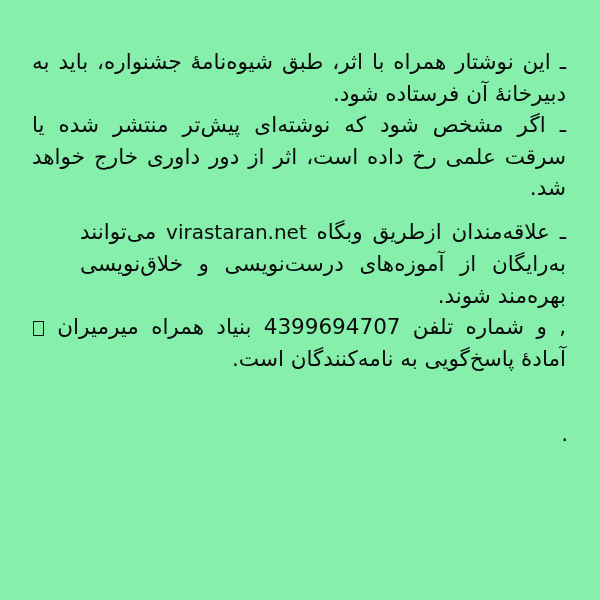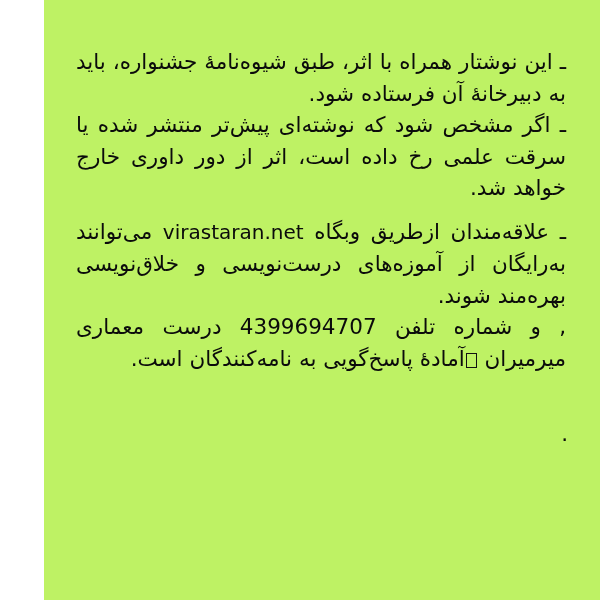--- a/index.html
+++ b/index.html
@@ -9,23 +9,23 @@
   }
   body {
     width: 600px;
     height: 600px;
     background: #ffffff;
     font-family: "DejaVu Sans", "Liberation Sans", sans-serif;
     overflow: hidden;
   }
   #page {
     position: relative;
-    width: 556px;
+    width: 600px;
     height: 600px;
-    background: #bef264;
+    background: #86efac;
     box-sizing: border-box;
   }
   #text-block {
     position: absolute;
     top: 46px;
     right: 34px;
     left: 32px;
     direction: rtl;
     text-align: justify;
     text-align-last: right;
@@ -39,21 +39,21 @@
   .para {
     margin: 0 0 0 0;
     padding: 0;
     direction: rtl;
     text-align: justify;
     text-align-last: right;
     white-space: normal;
   }
   .para.p1 { margin-bottom: 0px; }
   .para.p2 { margin-bottom: 12px; }
-  .para.p3 { margin-bottom: 0px; }
+  .para.p3 { margin-bottom: 0px; margin-left: 48px; }
   .para.p4 { margin-bottom: 0px; }
   .para.p5 { margin-bottom: 0px; }
 
   
   .ltr {
     direction: ltr;
     unicode-bidi: isolate;
     font-family: "DejaVu Sans", "Liberation Sans", sans-serif;
     font-size: 20px;
   }
@@ -92,20 +92,20 @@
     <p class="para p2">
       <span>ـ اگر مشخص شود که نوشته‌ای پیش‌تر منتشر شده یا سرقت علمی رخ داده است، اثر از دور داوری خارج خواهد شد.</span>
     </p>
 
     <p class="para p3">
       <span>ـ علاقه‌مندان ازطریق وبگاه </span><span class="ltr">virastaran.net</span><span> می‌توانند به‌رایگان از آموزه‌های درست‌نویسی و خلاق‌نویسی بهره‌مند شوند.</span>
     </p>
 
 
     <p class="para p5">
-      <span>, و شماره تلفن </span><span>4399694707</span><span> درست معماری میرمیران </span><span class="tofu"></span><span>آمادهٔ پاسخ‌گویی به نامه‌کنندگان است.</span>
+      <span>, و شماره تلفن </span><span>4399694707</span><span> بنیاد همراه میرمیران </span><span class="tofu"></span><span>آمادهٔ پاسخ‌گویی به نامه‌کنندگان است.</span>
     </p>
 
   </div>
 
   <div id="trailing-dot">.</div>
 
 </div>
 
 </body></html>

